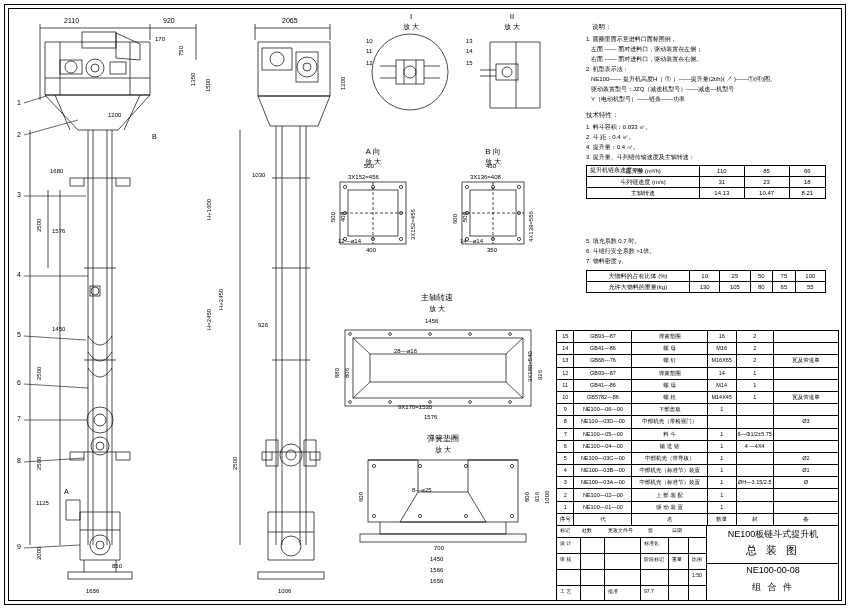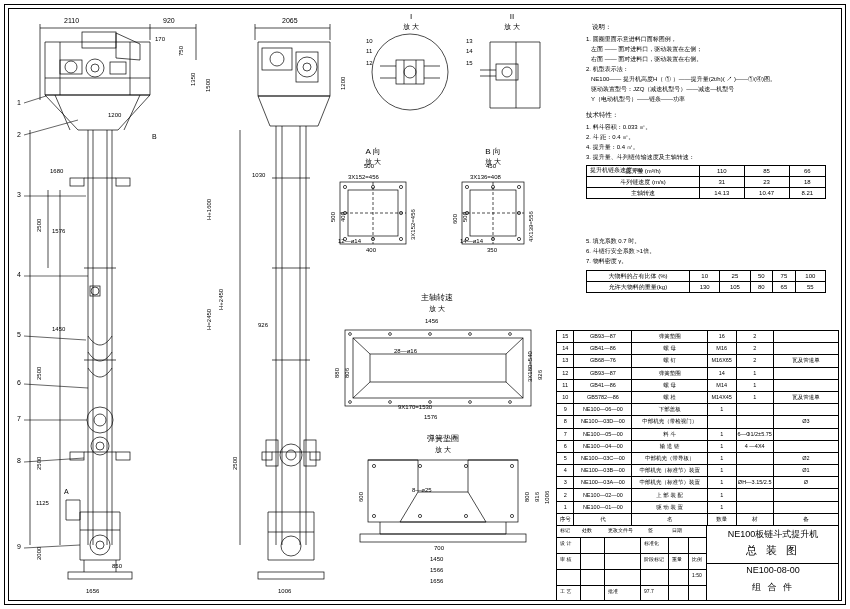--- a/index.html
+++ b/index.html
@@ -545,16 +545,16 @@
   <div class="t t2" style="left:644px;top:557px;">阶段标记</div>
   <div class="t t2" style="left:672px;top:557px;">重量</div>
   <div class="t t2" style="left:692px;top:557px;">比例</div>
   <div class="t t2" style="left:560px;top:589px;">工 艺</div>
   <div class="t t2" style="left:608px;top:589px;">批准</div>
   <div class="t t2" style="left:644px;top:589px;">97.7</div>
   <div class="t t2" style="left:692px;top:573px;">1:50</div>
 
   <div class="t t6 ctr" style="left:710px;top:530px;width:126px;">NE100板链斗式提升机</div>
   <div class="t t7 ctr" style="left:710px;top:545px;width:126px;letter-spacing:3px;">总 装 图</div>
-  <div class="t t6 ctr" style="left:710px;top:566px;width:126px;">NE100-08-00</div>
+  <div class="t t6 ctr" style="left:710px;top:566px;width:126px;">NE100-00-08</div>
   <div class="t t6 ctr" style="left:710px;top:583px;width:126px;letter-spacing:2px;">组 合 件</div>
 
 </div>
 
 </body></html>

